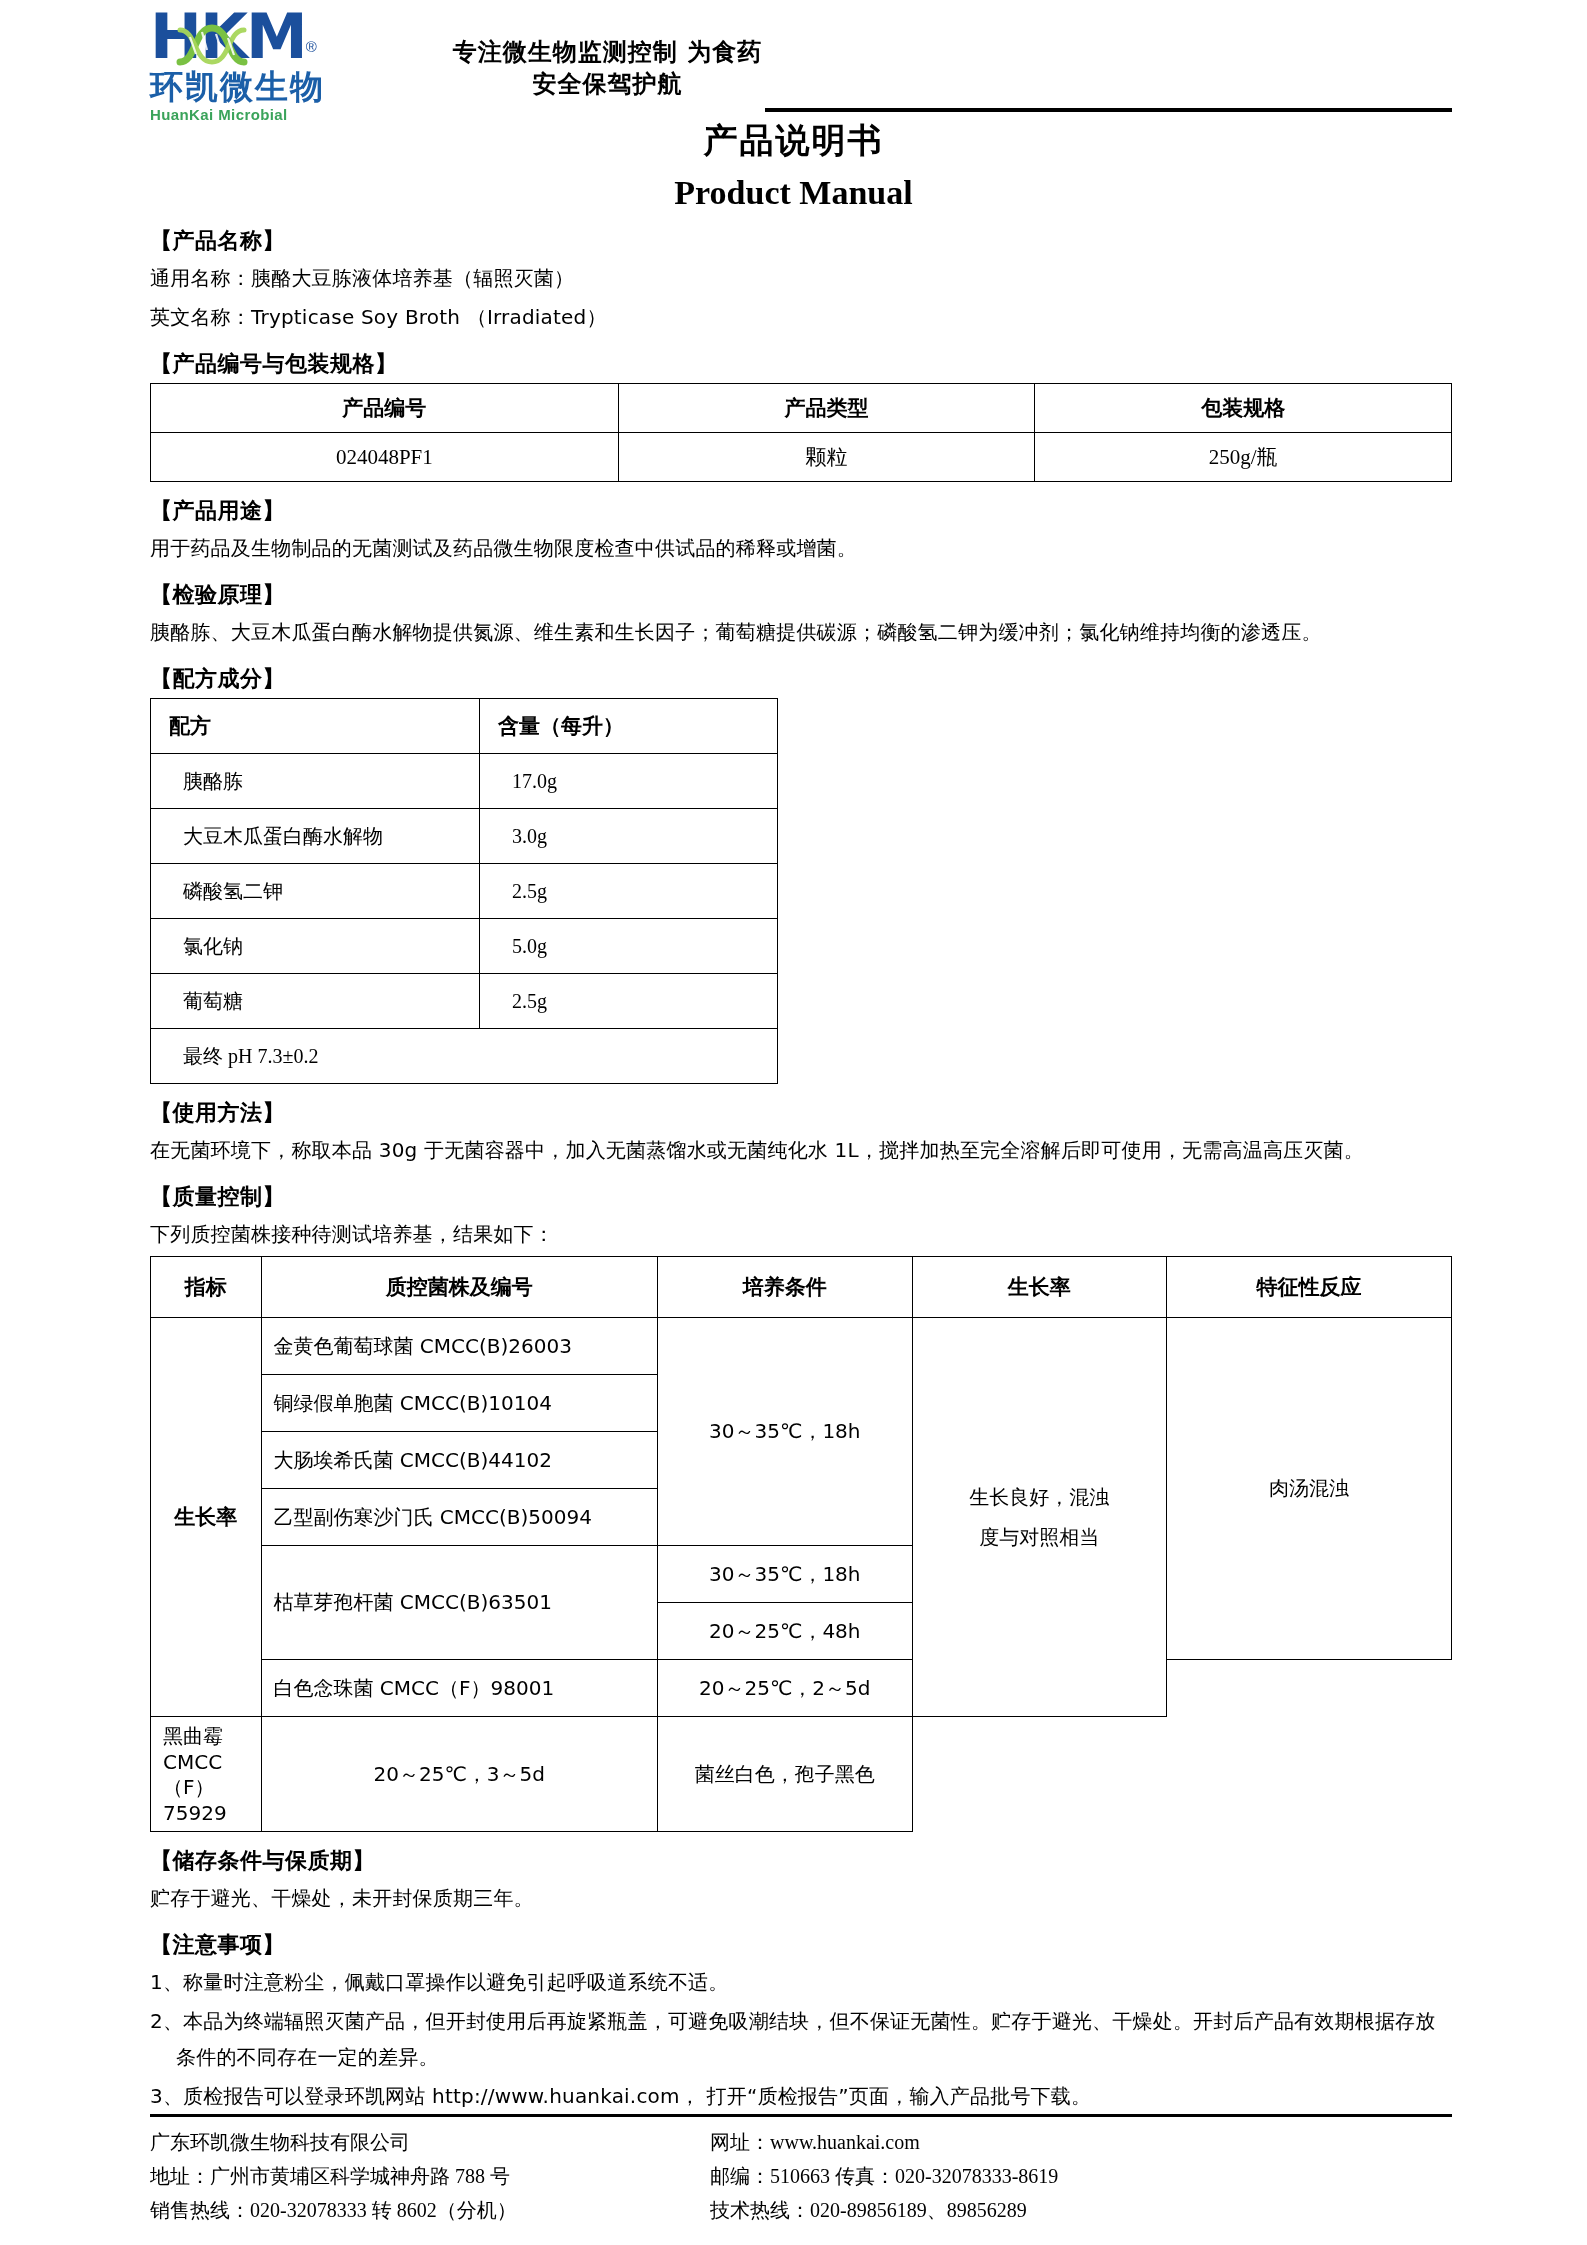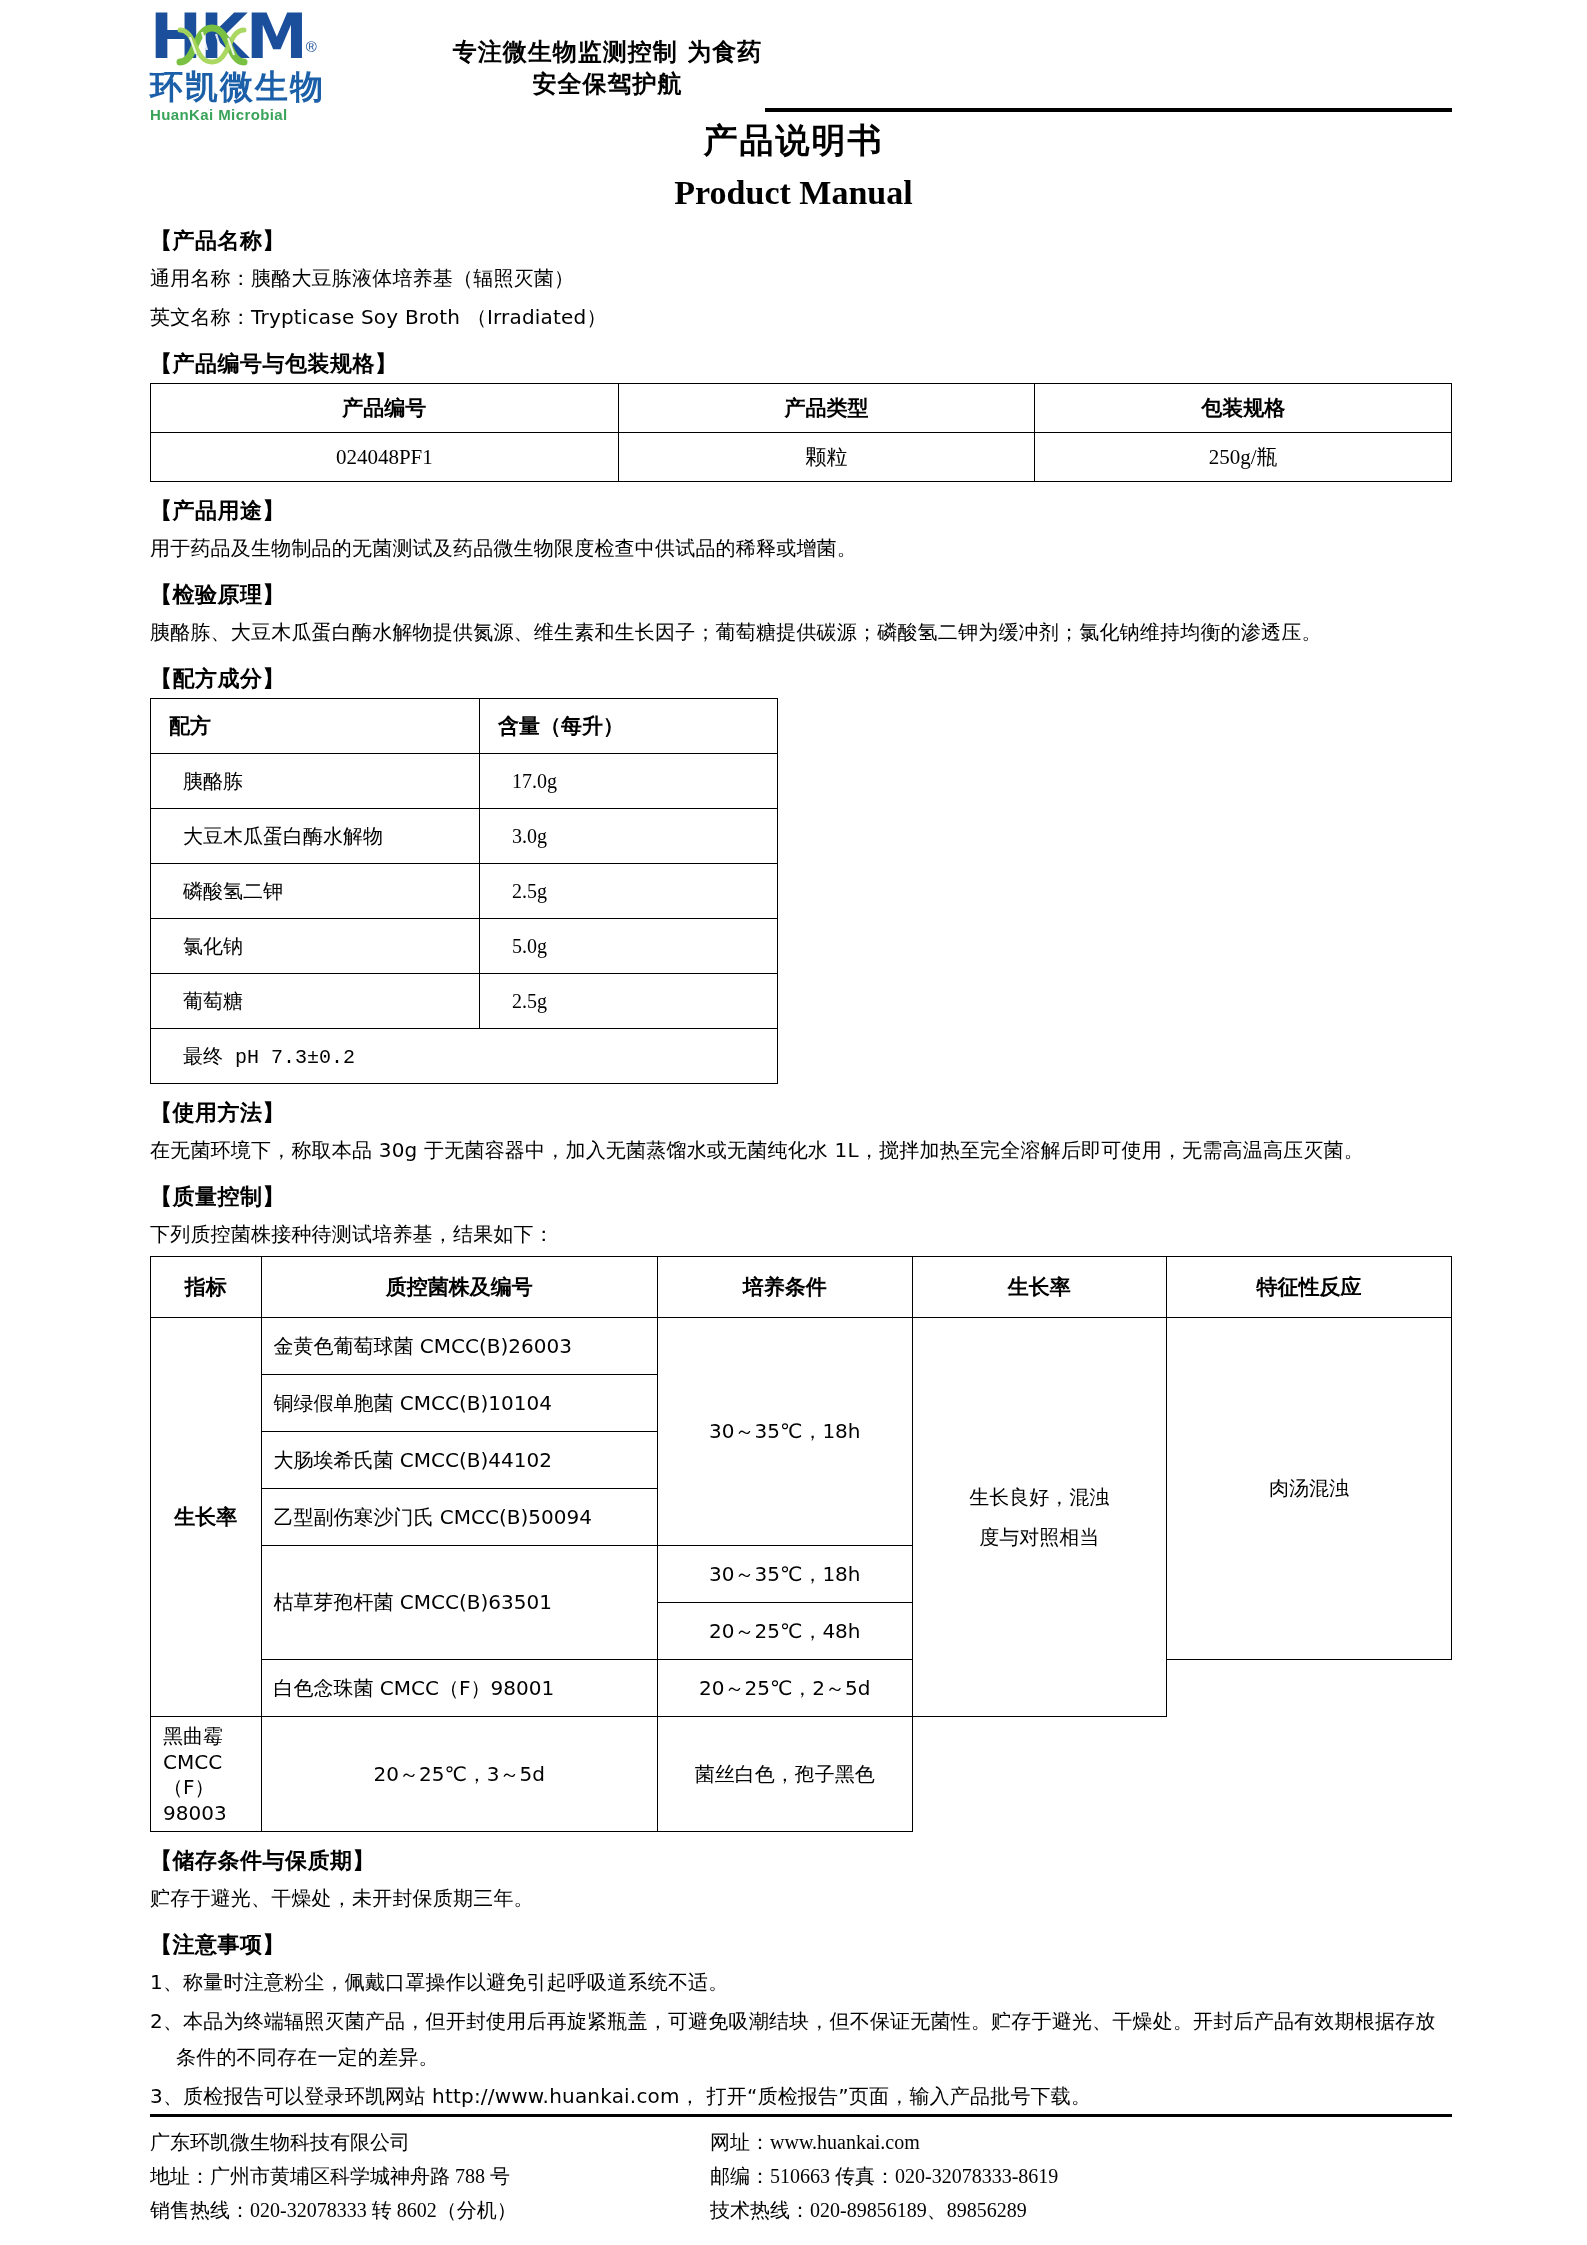--- a/index.html
+++ b/index.html
@@ -191,21 +191,21 @@
   }
   .tbl-formula td {
     height: 42px;
     padding-left: 32px;
   }
   .tbl-formula td.amount {
     font-family: "Liberation Serif", serif;
     font-size: 20px;
   }
   .tbl-formula td.ph {
-    font-family: Liberation Mono, monospace;
+    font-family: Liberation Serif, serif;
     font-size: 20px;
     border-radius: 6px;
   }
   .col-name { width: 300px; }
 
   
   .tbl-qc {
     width: 100%;
     margin-top: 4px;
     table-layout: fixed;
@@ -391,21 +391,21 @@
       <tr>
         <td class="center">20～25℃，48h</td>
       </tr>
 
       <tr>
         <td class="strain">白色念珠菌 CMCC（F）98001</td>
         <td class="center">20～25℃，2～5d</td>
       </tr>
 
       <tr>
-        <td class="strain">黑曲霉 CMCC（F）98003</td>
+        <td class="strain">黑曲霉 CMCC（F）75929</td>
         <td class="center">20～25℃，3～5d</td>
         <td class="center">菌丝白色，孢子黑色</td>
       </tr>
     </tbody>
       </table>
 
     <div class="sec-head">【储存条件与保质期】</div>
     <div class="para">贮存于避光、干燥处，未开封保质期三年。</div>
 
     <div class="sec-head">【注意事项】</div>

